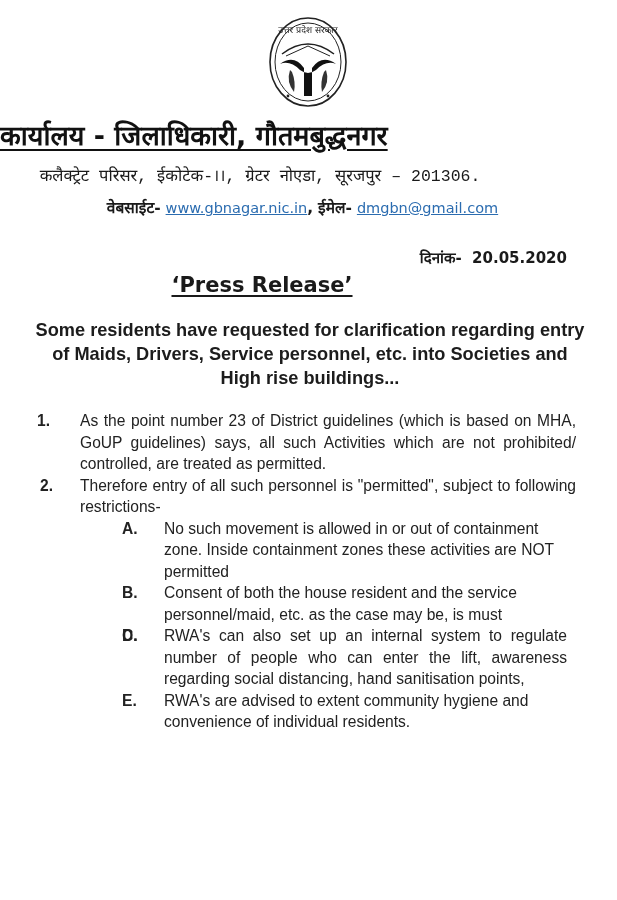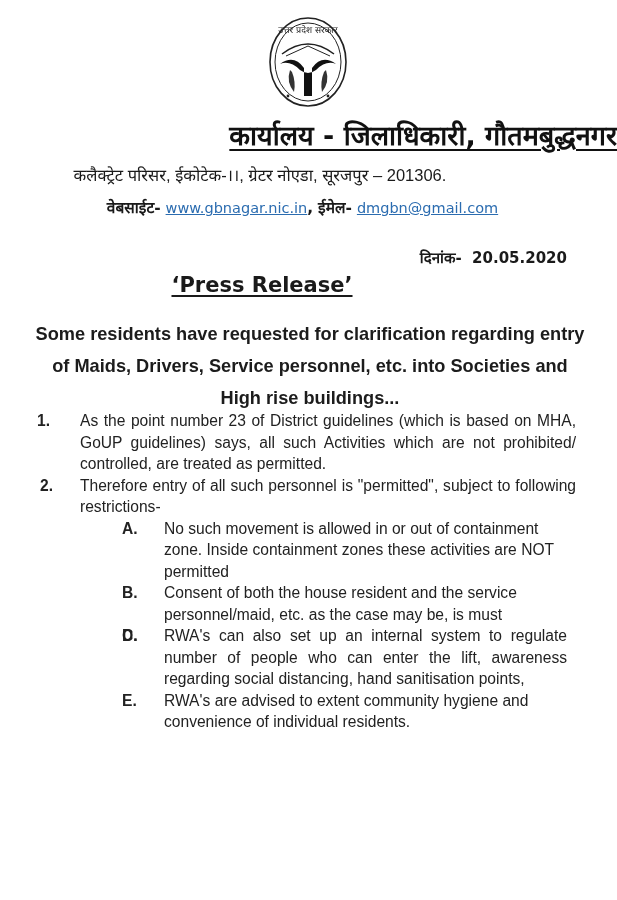--- a/index.html
+++ b/index.html
@@ -5,28 +5,28 @@
     html, body { margin: 0; padding: 0; background: #ffffff; }
     body {
       width: 617px; height: 900px; position: relative; overflow: hidden;
       color: #1a1a1a;
       font-family: "Liberation Sans", sans-serif;
     }
     .emblem {
       position: absolute; left: 268px; top: 16px; width: 80px; height: 92px;
     }
     .office-title {
-      position: absolute; left: 0; width: 617px; top: 116px; text-align: right;
+      position: absolute; left: 0; width: 617px; top: 116px; text-align: left;
       font-family: "DejaVu Sans", sans-serif; font-weight: bold; font-size: 27px;
       text-decoration: underline; text-decoration-thickness: 2px; text-underline-offset: 4px;
       color: #111;
     }
     .address {
       position: absolute; left: 0; width: 520px; top: 163px; text-align: center;
-      font-family: Liberation Sans, sans-serif; font-size: 16.5px; color: #1a1a1a;
+      font-family: Liberation Mono, monospace; font-size: 16.5px; color: #1a1a1a;
     }
     .contact {
       position: absolute; left: 0; width: 605px; top: 196px; text-align: center;
       font-family: "DejaVu Sans", sans-serif; font-size: 15.5px; color: #1a1a1a;
     }
     .contact .lbl { font-weight: bold; }
     .contact a {
       color: #2b6cb0; text-decoration: underline; font-family: "DejaVu Sans", sans-serif;
       font-weight: normal; font-size: 14.5px;
     }
@@ -36,21 +36,21 @@
       font-family: "DejaVu Sans", sans-serif;
     }
     .press {
       position: absolute; left: 0; width: 524px; top: 273px; text-align: center;
       font-family: "DejaVu Sans", sans-serif; font-weight: bold; font-size: 21px;
       text-decoration: underline; text-underline-offset: 3px;
     }
     .subject {
       position: absolute; left: 30px; width: 560px; top: 318px; text-align: center;
       font-family: "Liberation Sans", sans-serif; font-weight: bold; font-size: 18.2px;
-      line-height: 32px; color: #1c1c1c;
+      line-height: 24px; color: #1c1c1c;
     }
     .points {
       position: absolute; left: 0; top: 410px; width: 617px;
       font-family: "Liberation Sans", sans-serif; font-size: 15.6px; line-height: 21.5px; color: #222;
     }
     .pt { position: relative; padding-left: 80px; width: 496px; text-align: justify; }
     .pt .num { position: absolute; left: 37px; top: 0; font-weight: bold; }
     .pt.two .num { left: 40px; }
     .subs { margin-top: 0; }
     .sub { position: relative; padding-left: 164px; width: 403px; text-align: justify; }

